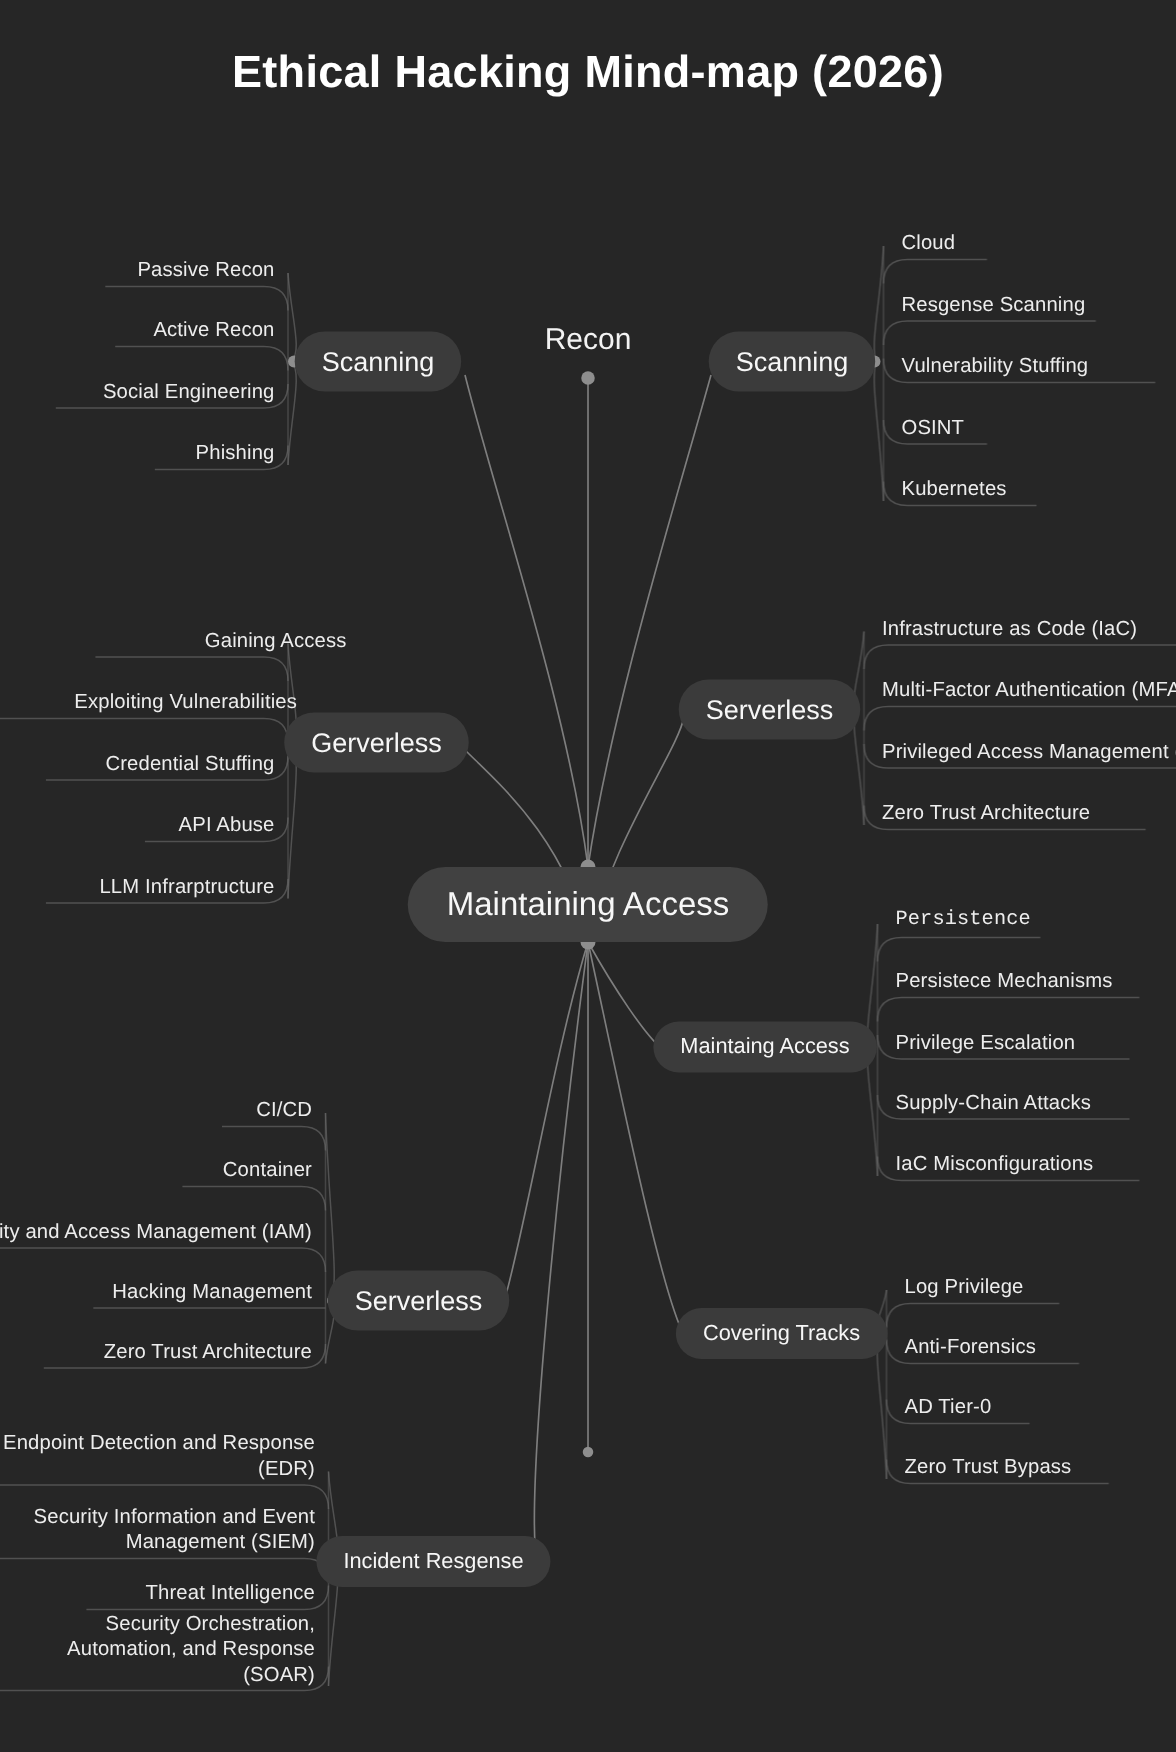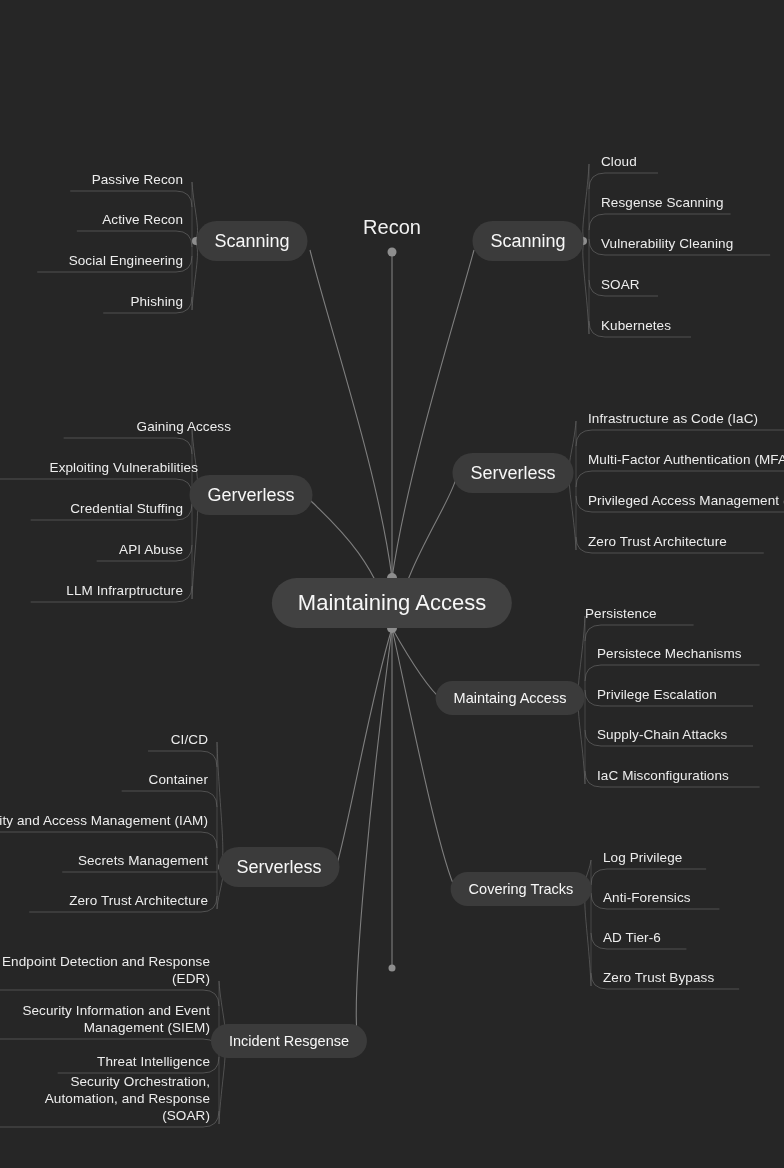--- a/index.html
+++ b/index.html
@@ -185,20 +185,21 @@
         <circle cx="583" cy="241" r="4"></circle>
         <circle cx="196" cy="495" r="4"></circle>
         <circle cx="569" cy="473" r="4"></circle>
         <circle cx="578" cy="698" r="4"></circle>
         <circle cx="222" cy="867" r="4"></circle>
         <circle cx="585" cy="889" r="4"></circle>
         <circle cx="225" cy="1041" r="4"></circle>
       </g>
   </svg>
 
+  <div class="title">Ethical Hacking Mind-map (2026)</div>
 
   <div class="plain-label" style="left:392px; top:227px;">Recon</div>
 
   <div class="pill root" style="left:392px; top:603px;">
     <span>Maintaining Access</span>
   </div>
 
   <div class="pill lvl1" style="left:252px; top:241px;">
     <span>Scanning</span>
   </div>
@@ -224,44 +225,44 @@
     <span>Covering Tracks</span>
   </div>
 
   <div id="leaves">
       <div class="leaf left" style="top: 189px; left: 183px;">Passive Recon</div>
       <div class="leaf left" style="top: 229px; left: 183px;">Active Recon</div>
       <div class="leaf left" style="top: 270px; left: 183px;">Social Engineering</div>
       <div class="leaf left" style="top: 311px; left: 183px;">Phishing</div>
       <div class="leaf right" style="top: 171px; left: 601px;">Cloud</div>
       <div class="leaf right" style="top: 212px; left: 601px;">Resgense Scanning</div>
-      <div class="leaf right" style="top: 253px; left: 601px;">Vulnerability Cleaning</div>
-      <div class="leaf right" style="top: 294px; left: 601px;">SOAR</div>
+      <div class="leaf right" style="top: 253px; left: 601px;">Vulnerability Stuffing</div>
+      <div class="leaf right" style="top: 294px; left: 601px;">OSINT</div>
       <div class="leaf right" style="top: 335px; left: 601px;">Kubernetes</div>
       <div class="leaf left" style="top: 436px; left: 183px; margin-left: 48px;">Gaining Access</div>
       <div class="leaf left" style="top: 477px; left: 198px;">Exploiting Vulnerabilities</div>
       <div class="leaf left" style="top: 518px; left: 183px;">Credential Stuffing</div>
       <div class="leaf left" style="top: 559px; left: 183px;">API Abuse</div>
       <div class="leaf left" style="top: 600px; left: 183px;">LLM Infrarptructure</div>
       <div class="leaf right" style="top: 428px; left: 588px;">Infrastructure as Code (IaC)</div>
       <div class="leaf right" style="top: 469px; left: 588px;">Multi-Factor Authentication (MFA)</div>
       <div class="leaf right" style="top: 510px; left: 588px;">Privileged Access Management (PAM)</div>
       <div class="leaf right" style="top: 551px; left: 588px;">Zero Trust Architecture</div>
-      <div class="leaf right" style="top: 623px; left: 585px;">Persistence</div>
+      <div class="leaf right" style="top: 623px; left: 597px; font-family: Liberation Mono, monospace;">Persistence</div>
       <div class="leaf right" style="top: 663px; left: 597px;">Persistece Mechanisms</div>
       <div class="leaf right" style="top: 704px; left: 597px;">Privilege Escalation</div>
       <div class="leaf right" style="top: 744px; left: 597px;">Supply-Chain Attacks</div>
       <div class="leaf right" style="top: 785px; left: 597px;">IaC Misconfigurations</div>
       <div class="leaf left" style="top: 749px; left: 208px;">CI/CD</div>
       <div class="leaf left" style="top: 789px; left: 208px;">Container</div>
       <div class="leaf left" style="top: 830px; left: 208px;">Identity and Access Management (IAM)</div>
-      <div class="leaf left" style="top: 870px; left: 208px;">Secrets Management</div>
+      <div class="leaf left" style="top: 870px; left: 208px;">Hacking Management</div>
       <div class="leaf left" style="top: 910px; left: 208px;">Zero Trust Architecture</div>
       <div class="leaf right" style="top: 867px; left: 603px;">Log Privilege</div>
       <div class="leaf right" style="top: 907px; left: 603px;">Anti-Forensics</div>
-      <div class="leaf right" style="top: 947px; left: 603px;">AD Tier-6</div>
+      <div class="leaf right" style="top: 947px; left: 603px;">AD Tier-0</div>
       <div class="leaf right" style="top: 987px; left: 603px;">Zero Trust Bypass</div>
       <div class="leaf left two-line" style="top: 988px; left: 210px; width: 210px;">Endpoint Detection and Response (EDR)</div>
       <div class="leaf left two-line" style="top: 1037px; left: 210px; width: 210px; padding-left: 12px;">Security Information and Event Management (SIEM)</div>
       <div class="leaf left" style="top: 1071px; left: 210px;">Threat Intelligence</div>
       <div class="leaf left two-line" style="top: 1125px; left: 210px; width: 210px;">Security Orchestration, Automation, and Response (SOAR)</div>
     </div>
 </div>
 
 </body></html>

